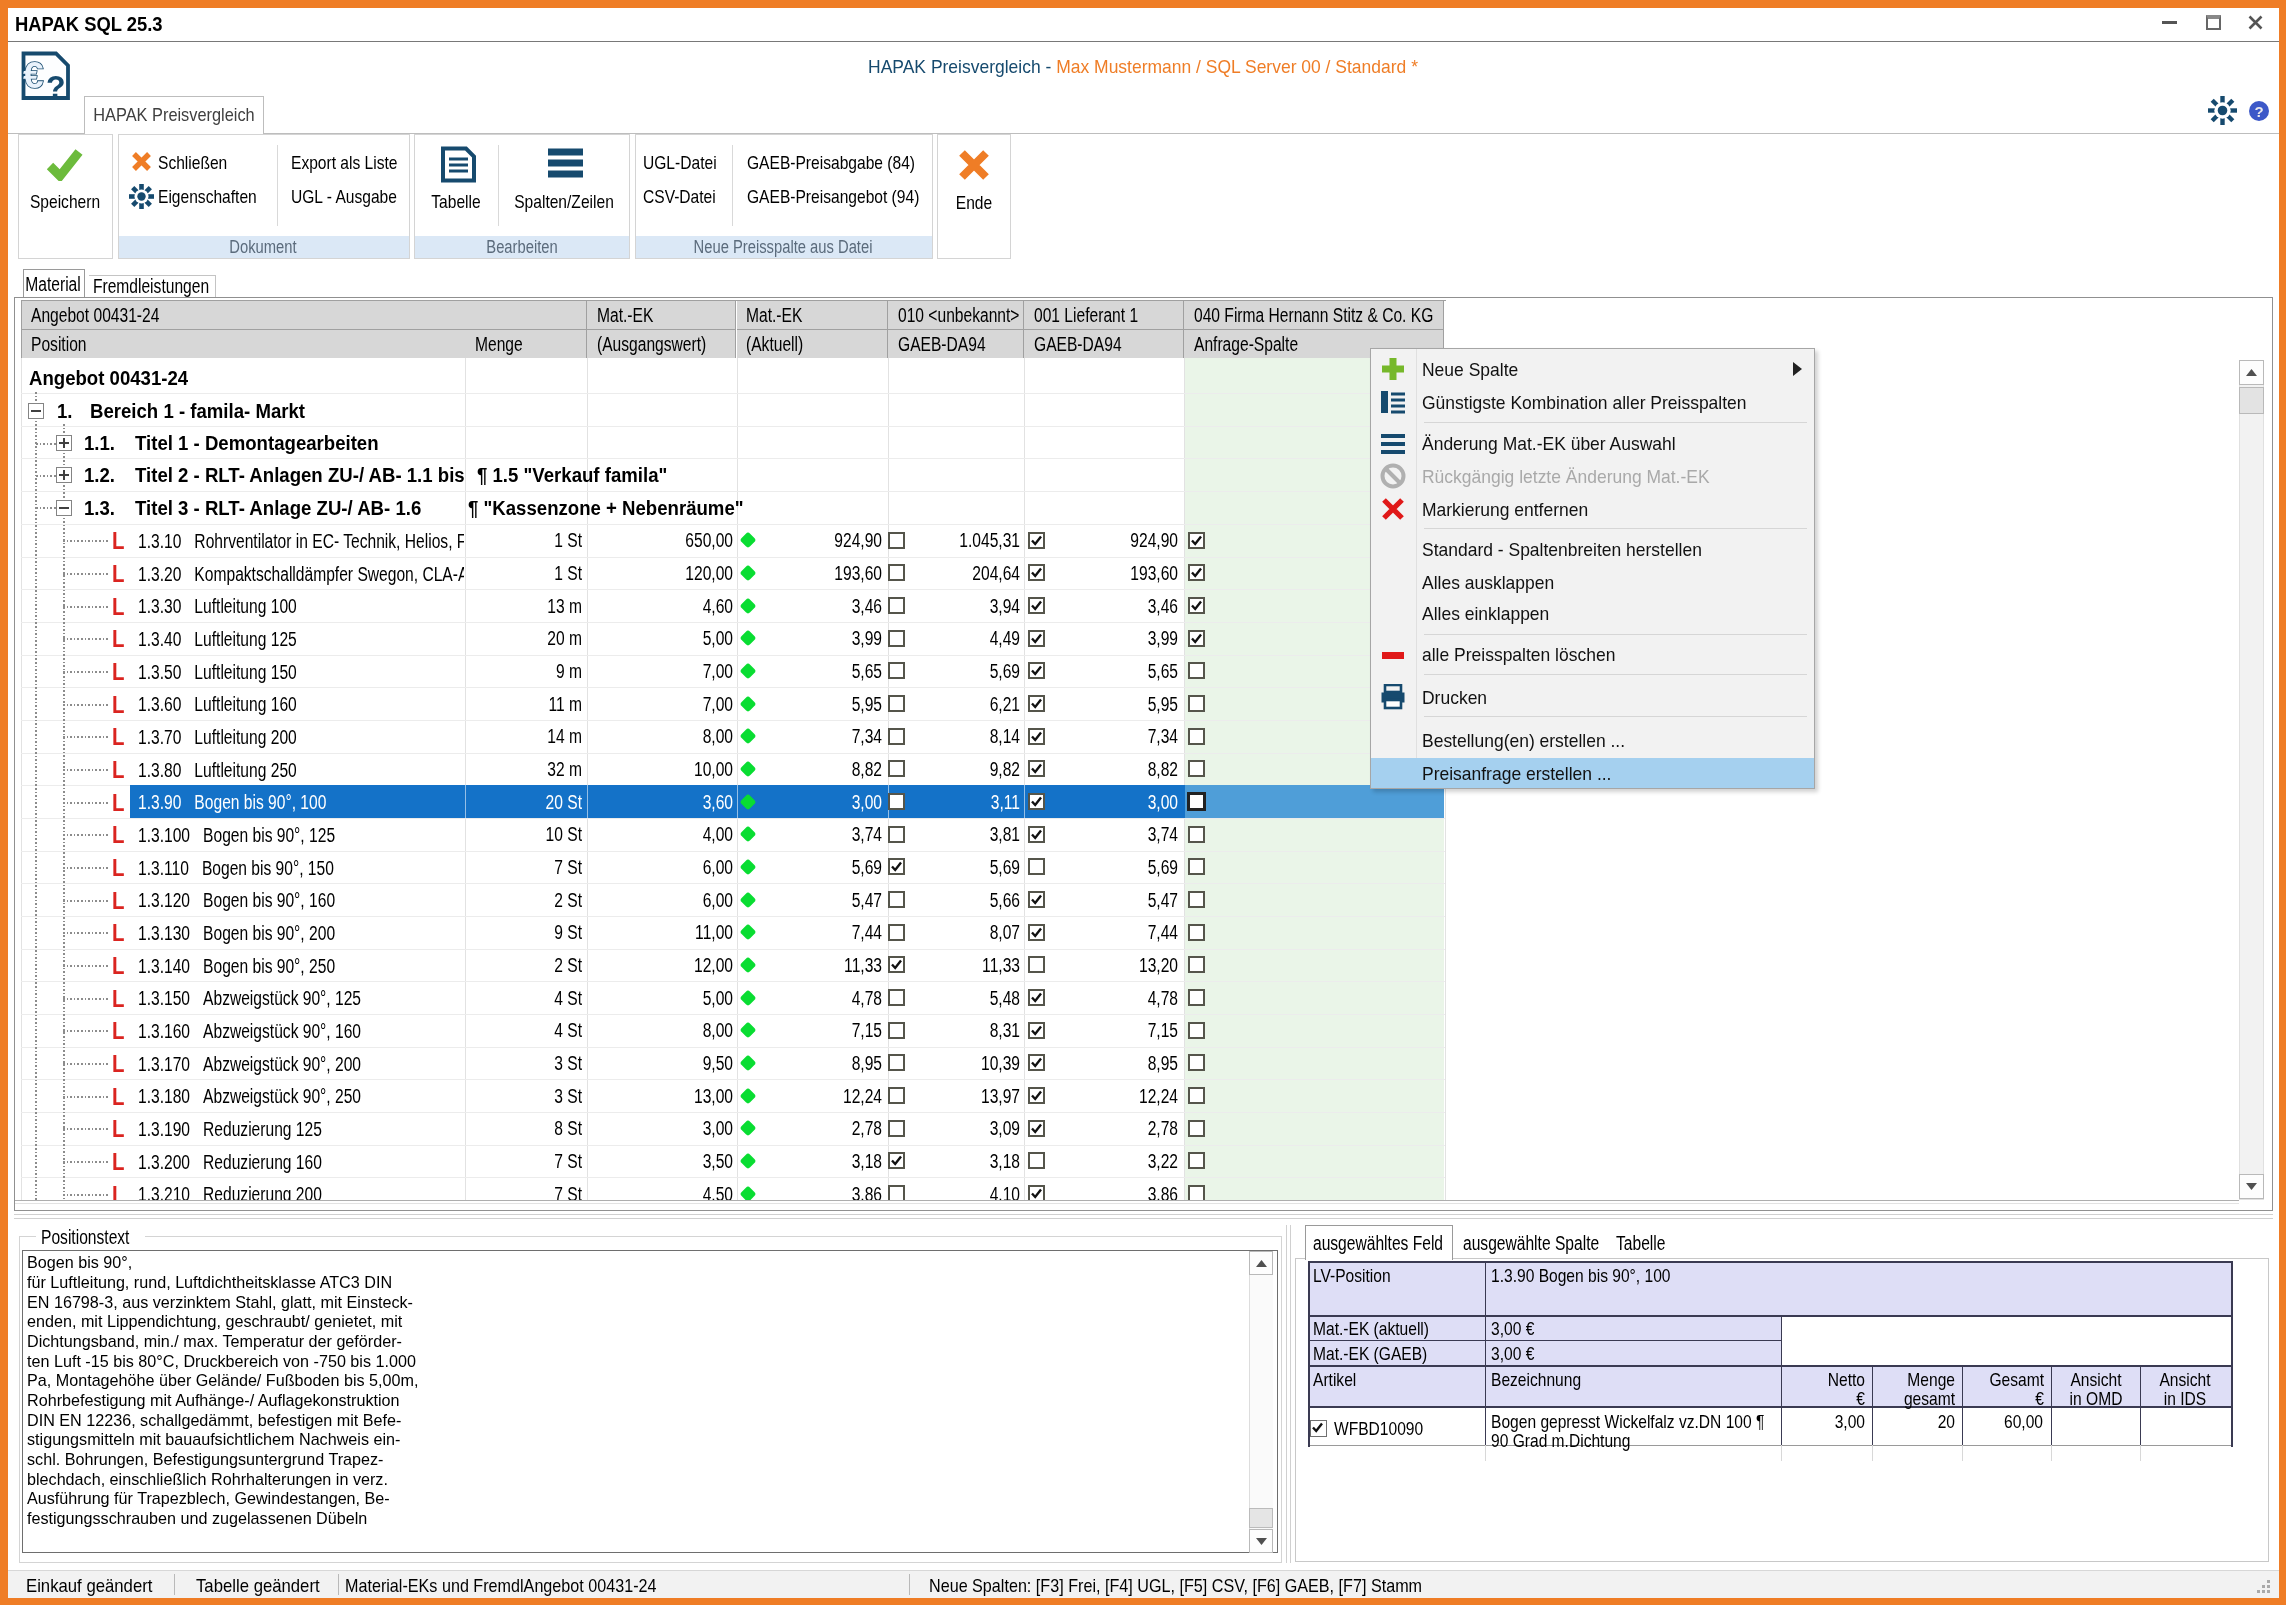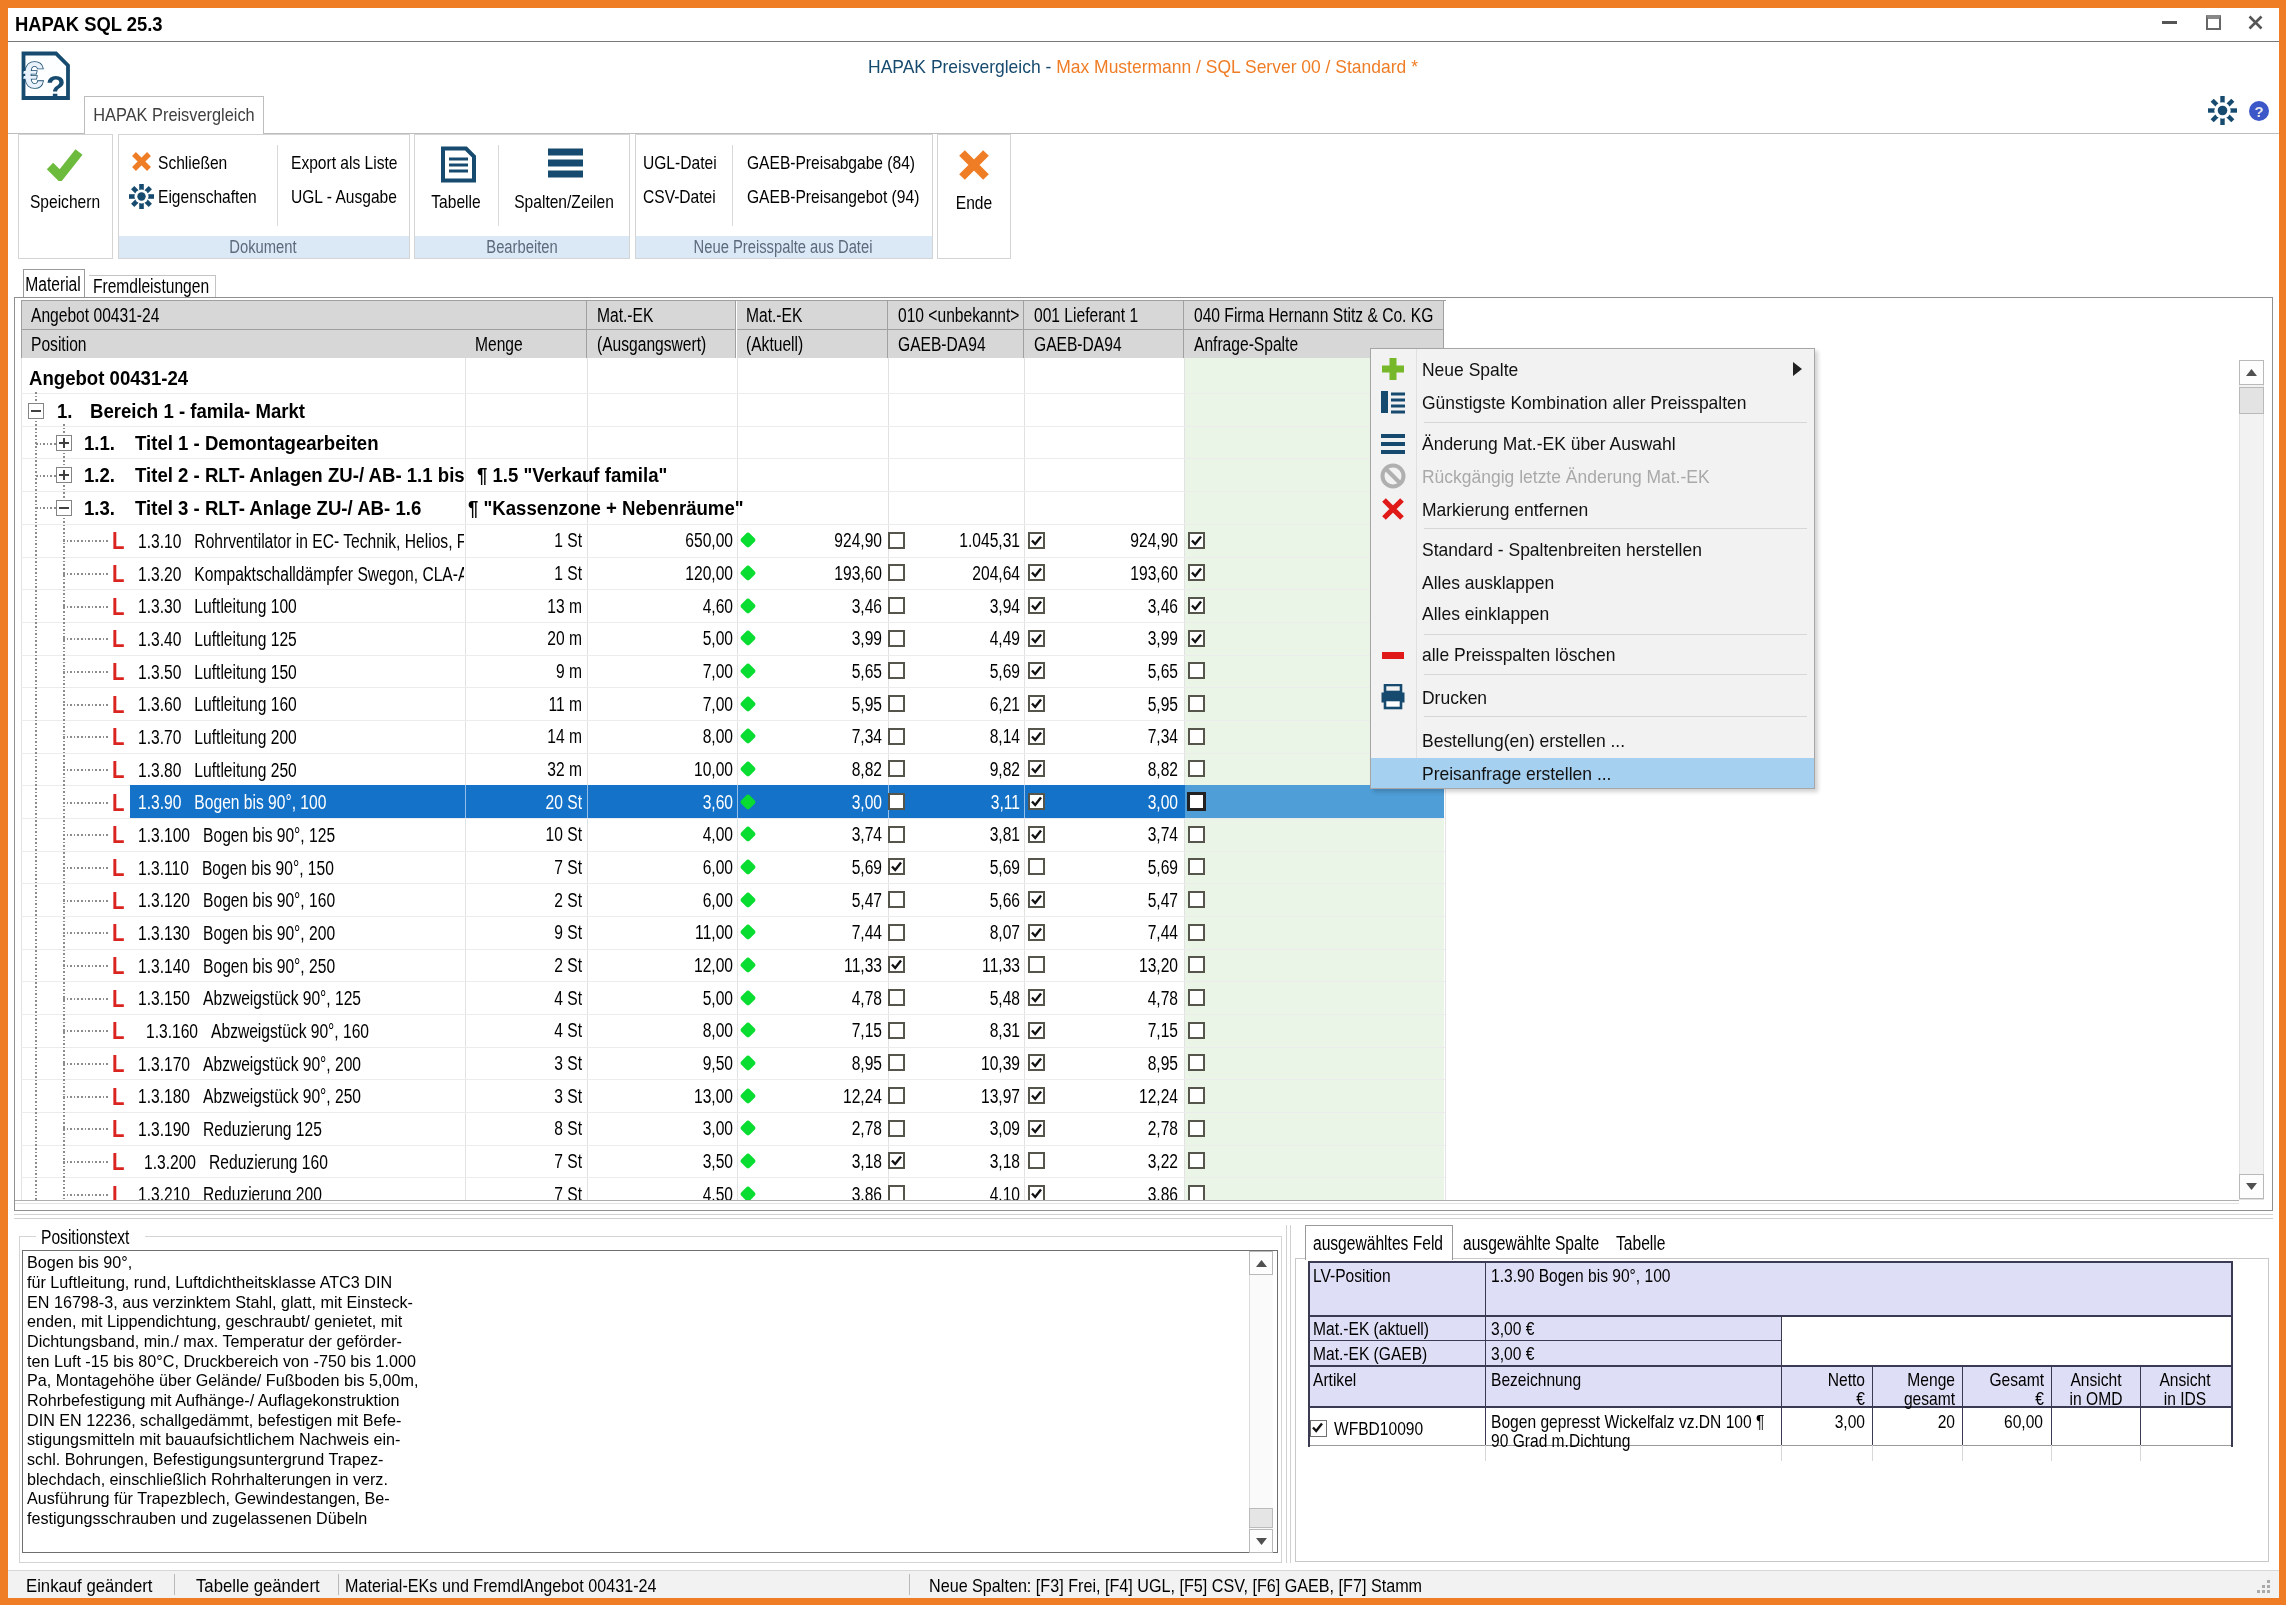--- a/index.html
+++ b/index.html
@@ -492,21 +492,21 @@
 <div class="tx " style="font-size:20px;color:#000;left:609px;top:626px;width:396px;height:28px;justify-content:flex-end;transform:scaleX(0.78);transform-origin:right center;">5,48</div>
 <div class="cb" style="left:1013px;top:631px;">
       <svg width="13" height="13" viewBox="0 0 13 13" style="position:absolute;left:0;top:0;">
         <path d="M2 6.5L5.2 10L11 2.5" stroke="#111" stroke-width="2.4" fill="none"></path>
       </svg>
     </div>
 <div class="tx " style="font-size:20px;color:#000;left:767px;top:626px;width:396px;height:28px;justify-content:flex-end;transform:scaleX(0.78);transform-origin:right center;">4,78</div>
 <div class="cb" style="left:1173px;top:631px;"></div>
 <div class="doth" style="left:48px;top:672px;width:45px;"></div>
 <div class="L" style="left:96px;top:661px;color:#da2420;">L</div>
-<div class="a" style="left:123px;top:656px;width:326px;height:33px;overflow:hidden;margin-left:8px;">
+<div class="a" style="left:123px;top:656px;width:326px;height:33px;overflow:hidden;">
 <div class="tx " style="font-size:20px;color:#000;left:0px;top:2.5px;height:28px;transform:scaleX(0.78);transform-origin:left center;">1.3.160&nbsp;&nbsp;&nbsp;Abzweigstück 90°, 160</div>
 </div>
 <div class="tx " style="font-size:20px;color:#000;left:171px;top:658px;width:396px;height:28px;justify-content:flex-end;transform:scaleX(0.78);transform-origin:right center;">4 St</div>
 <div class="tx " style="font-size:20px;color:#000;left:322px;top:658px;width:396px;height:28px;justify-content:flex-end;transform:scaleX(0.78);transform-origin:right center;">8,00</div>
 <div class="dia" style="left:727px;top:666px;"></div>
 <div class="tx " style="font-size:20px;color:#000;left:471px;top:658px;width:396px;height:28px;justify-content:flex-end;transform:scaleX(0.78);transform-origin:right center;">7,15</div>
 <div class="cb" style="left:873px;top:664px;"></div>
 <div class="tx " style="font-size:20px;color:#000;left:609px;top:658px;width:396px;height:28px;justify-content:flex-end;transform:scaleX(0.78);transform-origin:right center;">8,31</div>
 <div class="cb" style="left:1013px;top:664px;">
       <svg width="13" height="13" viewBox="0 0 13 13" style="position:absolute;left:0;top:0;">
@@ -564,21 +564,21 @@
 <div class="tx " style="font-size:20px;color:#000;left:609px;top:756px;width:396px;height:28px;justify-content:flex-end;transform:scaleX(0.78);transform-origin:right center;">3,09</div>
 <div class="cb" style="left:1013px;top:762px;">
       <svg width="13" height="13" viewBox="0 0 13 13" style="position:absolute;left:0;top:0;">
         <path d="M2 6.5L5.2 10L11 2.5" stroke="#111" stroke-width="2.4" fill="none"></path>
       </svg>
     </div>
 <div class="tx " style="font-size:20px;color:#000;left:767px;top:756px;width:396px;height:28px;justify-content:flex-end;transform:scaleX(0.78);transform-origin:right center;">2,78</div>
 <div class="cb" style="left:1173px;top:762px;"></div>
 <div class="doth" style="left:48px;top:803px;width:45px;"></div>
 <div class="L" style="left:96px;top:792px;color:#da2420;">L</div>
-<div class="a" style="left:129px;top:787px;width:326px;height:33px;overflow:hidden;">
+<div class="a" style="left:123px;top:787px;width:326px;height:33px;overflow:hidden;">
 <div class="tx " style="font-size:20px;color:#000;left:0px;top:2.5px;height:28px;transform:scaleX(0.78);transform-origin:left center;">1.3.200&nbsp;&nbsp;&nbsp;Reduzierung 160</div>
 </div>
 <div class="tx " style="font-size:20px;color:#000;left:171px;top:789px;width:396px;height:28px;justify-content:flex-end;transform:scaleX(0.78);transform-origin:right center;">7 St</div>
 <div class="tx " style="font-size:20px;color:#000;left:322px;top:789px;width:396px;height:28px;justify-content:flex-end;transform:scaleX(0.78);transform-origin:right center;">3,50</div>
 <div class="dia" style="left:727px;top:797px;"></div>
 <div class="tx " style="font-size:20px;color:#000;left:471px;top:789px;width:396px;height:28px;justify-content:flex-end;transform:scaleX(0.78);transform-origin:right center;">3,18</div>
 <div class="cb" style="left:873px;top:794px;">
       <svg width="13" height="13" viewBox="0 0 13 13" style="position:absolute;left:0;top:0;">
         <path d="M2 6.5L5.2 10L11 2.5" stroke="#111" stroke-width="2.4" fill="none"></path>
       </svg>

